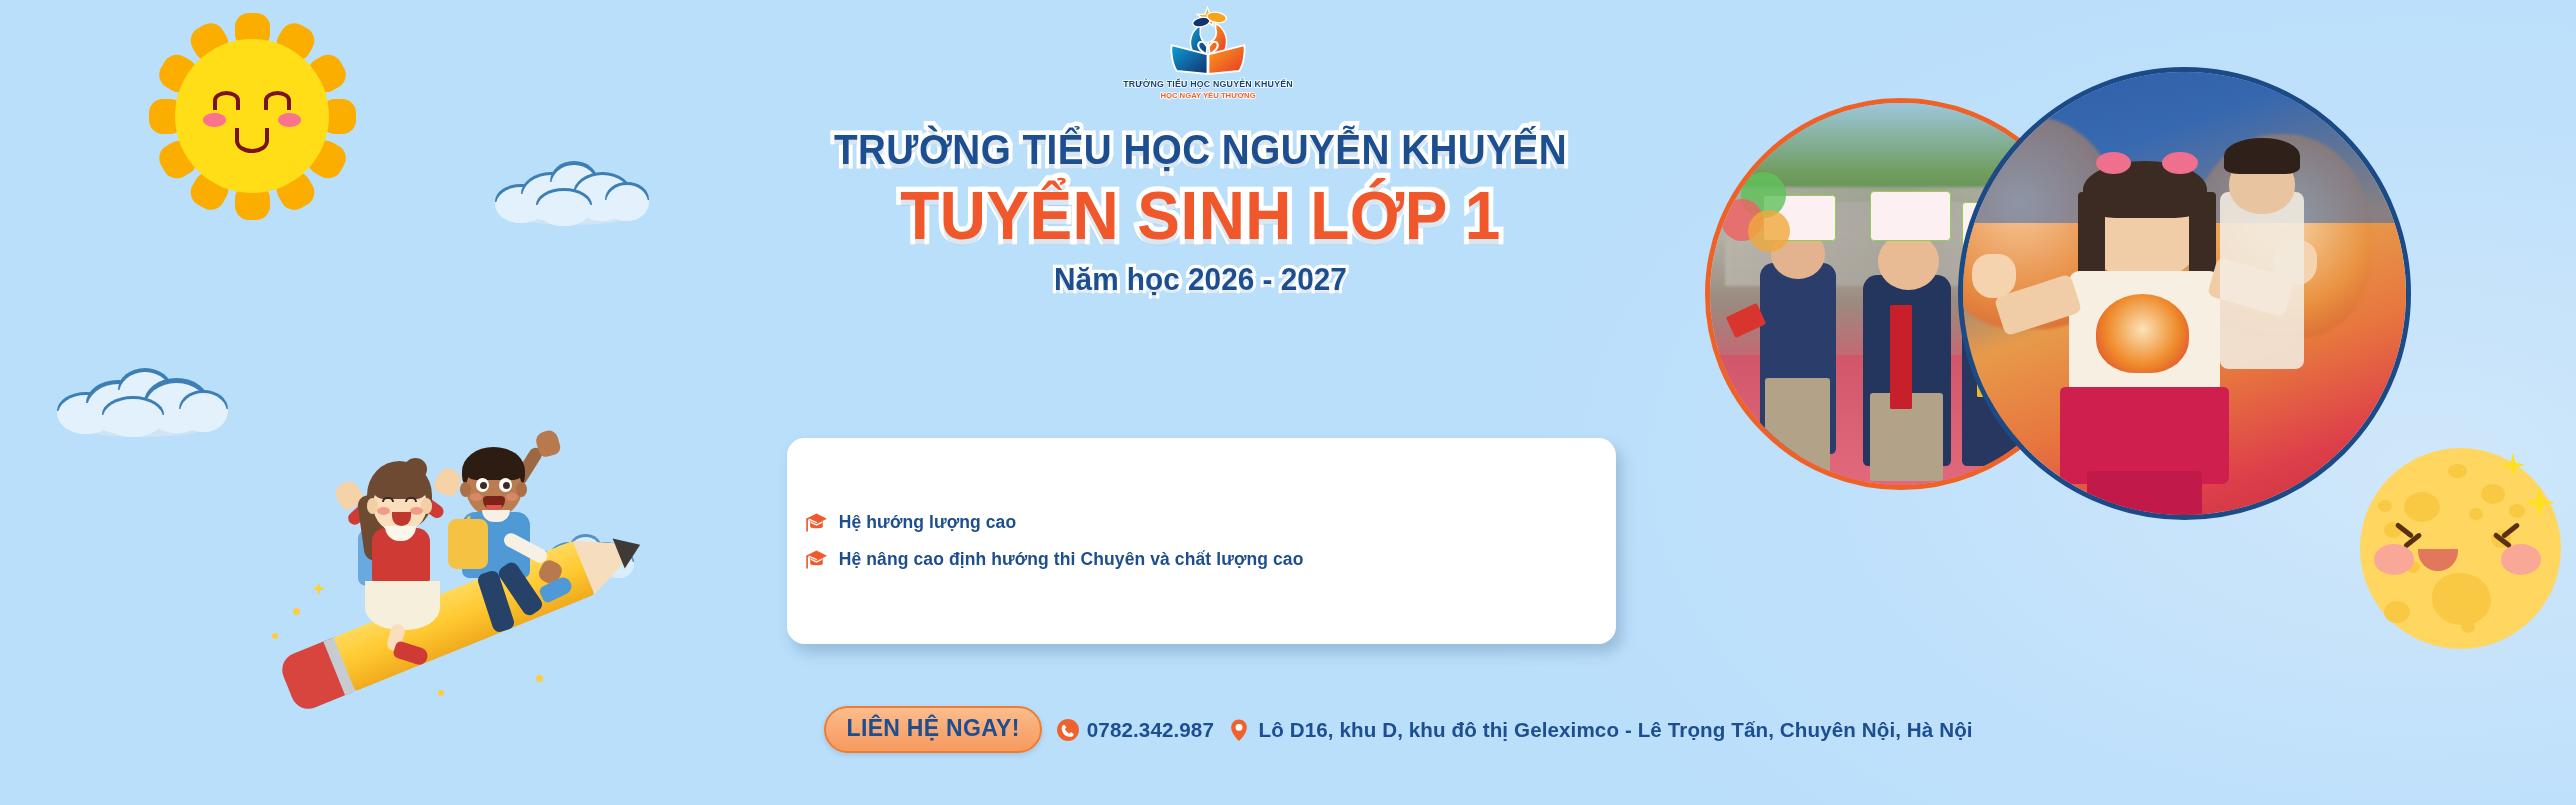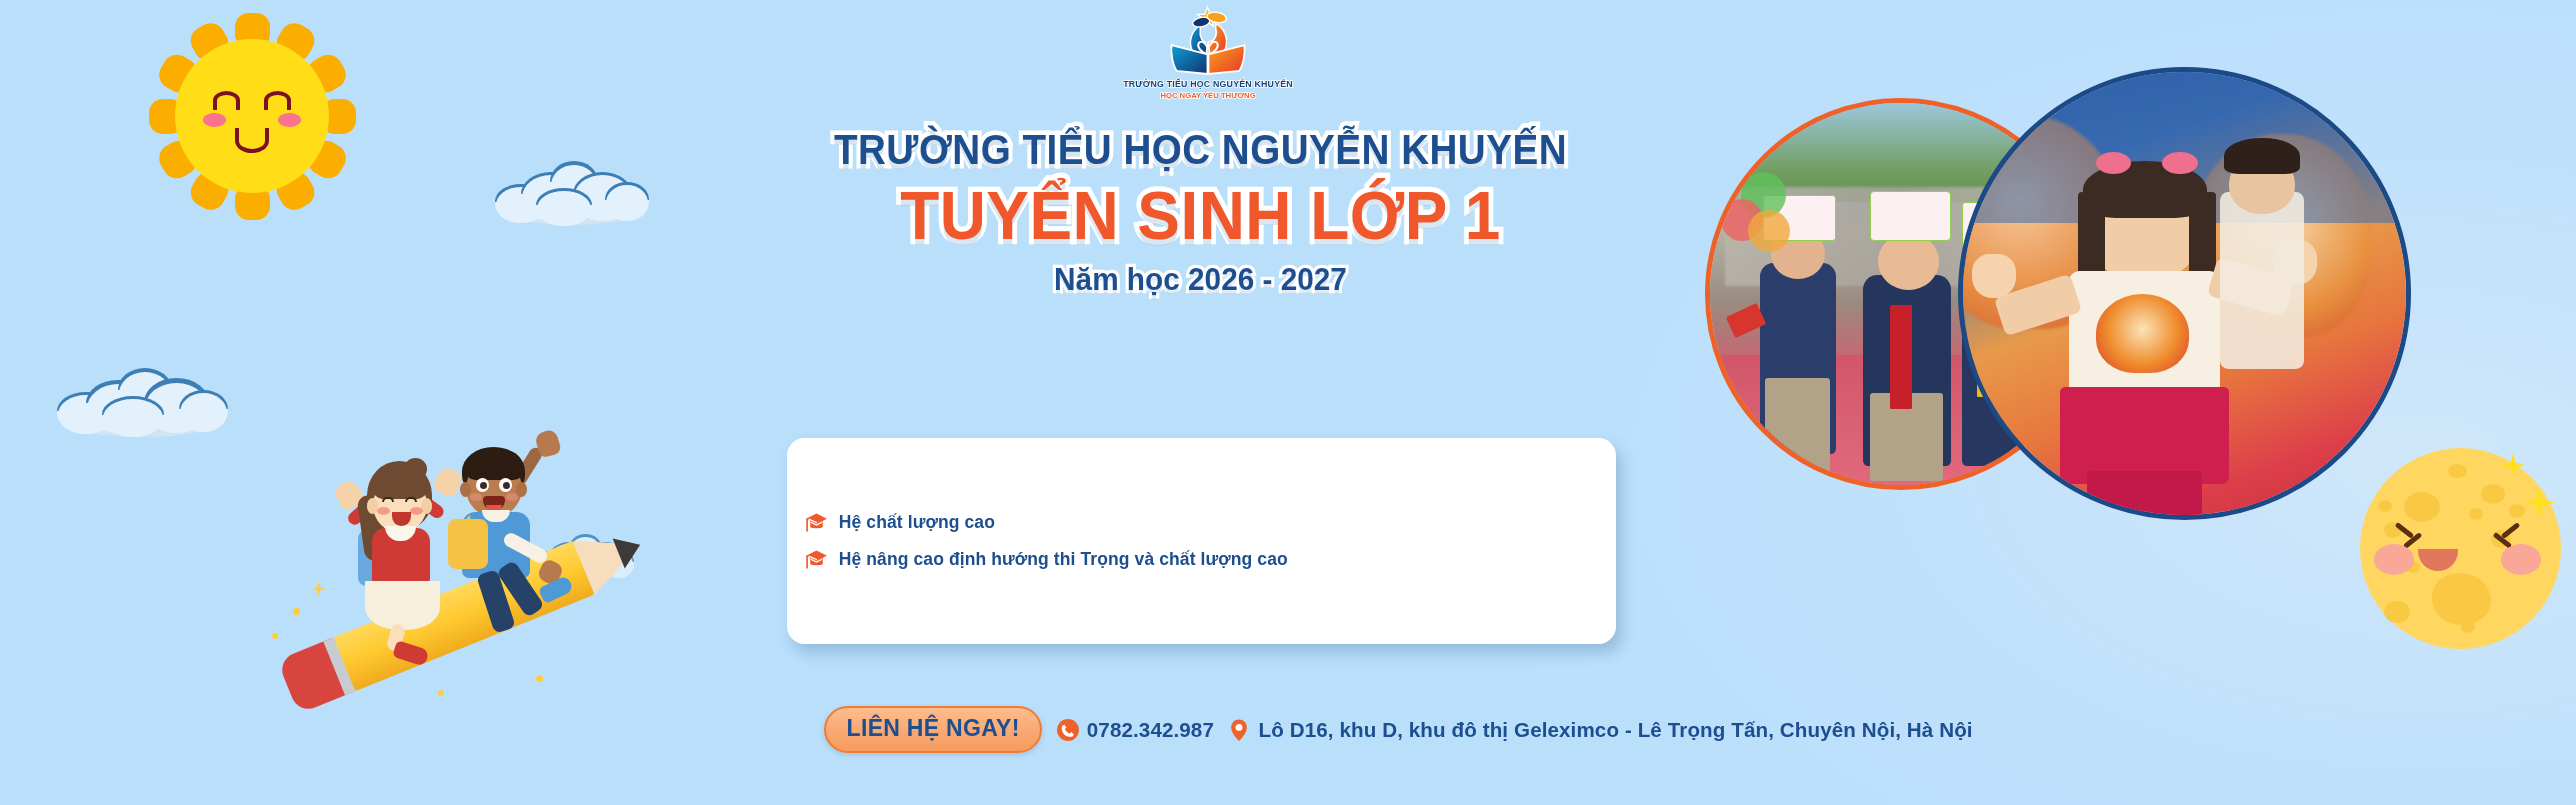--- a/index.html
+++ b/index.html
@@ -260,35 +260,35 @@
     <div class="info-row">
       <span class="cap-icon">
         <svg width="23" height="23" viewBox="0 0 44 44">
           <path d="M22,5 L42,15 L22,25 L2,15 Z" fill="#ef5a2d"></path>
           <path d="M10,19 L10,30 C10,34 34,34 34,30 L34,19 L22,25 Z" fill="#ef5a2d"></path>
           <path d="M4,16 L4,38" stroke="#ef5a2d" stroke-width="3.2" fill="none" stroke-linecap="round"></path>
           <path d="M8,16 L22,22" stroke="#ffffff" stroke-width="2.6" fill="none" stroke-linecap="round"></path>
           <path d="M12,22 L22,27 L32,22" stroke="#ffffff" stroke-width="2.4" fill="none" stroke-linecap="round"></path>
         </svg>
       </span>
-      <span class="info-text">Hệ chất lượng cao</span>
+      <span class="info-text">Hệ hướng lượng cao</span>
     </div>
 
 
     <div class="info-row">
       <span class="cap-icon">
         <svg width="23" height="23" viewBox="0 0 44 44">
           <path d="M22,5 L42,15 L22,25 L2,15 Z" fill="#ef5a2d"></path>
           <path d="M10,19 L10,30 C10,34 34,34 34,30 L34,19 L22,25 Z" fill="#ef5a2d"></path>
           <path d="M4,16 L4,38" stroke="#ef5a2d" stroke-width="3.2" fill="none" stroke-linecap="round"></path>
           <path d="M8,16 L22,22" stroke="#ffffff" stroke-width="2.6" fill="none" stroke-linecap="round"></path>
           <path d="M12,22 L22,27 L32,22" stroke="#ffffff" stroke-width="2.4" fill="none" stroke-linecap="round"></path>
         </svg>
       </span>
-      <span class="info-text">Hệ nâng cao định hướng thi Trọng và chất lượng cao</span>
+      <span class="info-text">Hệ nâng cao định hướng thi Chuyên và chất lượng cao</span>
     </div>
 
   </div>
 
   <div class="photo ph-a" style="left:1705px;top:98px;width:392px;height:392px;">
     <div class="ph-inner" style="background:linear-gradient(180deg,#8fb7cd 0%,#7fa6c0 16%,#b4b2a6 34%,#9a8b80 52%,#d9576b 74%,#e0667a 100%);">
       <div style="position:absolute;left:0;right:0;top:0;height:26%;background:linear-gradient(180deg,#9ec8dd,#6f9c55 70%,#5d8a49);opacity:.9;"></div>
       <div style="position:absolute;left:4%;top:22%;width:92%;height:26%;background:linear-gradient(90deg,#b9b5ab,#a8a49c,#c2beb4);opacity:.85;filter:blur(1.5px);"></div>
       <div style="position:absolute;left:0;right:0;bottom:0;height:34%;background:linear-gradient(180deg,#d1566a,#e2697c);"></div>
       <div style="position:absolute;left:13%;top:42%;width:20%;height:50%;background:#2b3d6b;border-radius:13.4px 13.4px 5.2px 5.2px;"></div>

